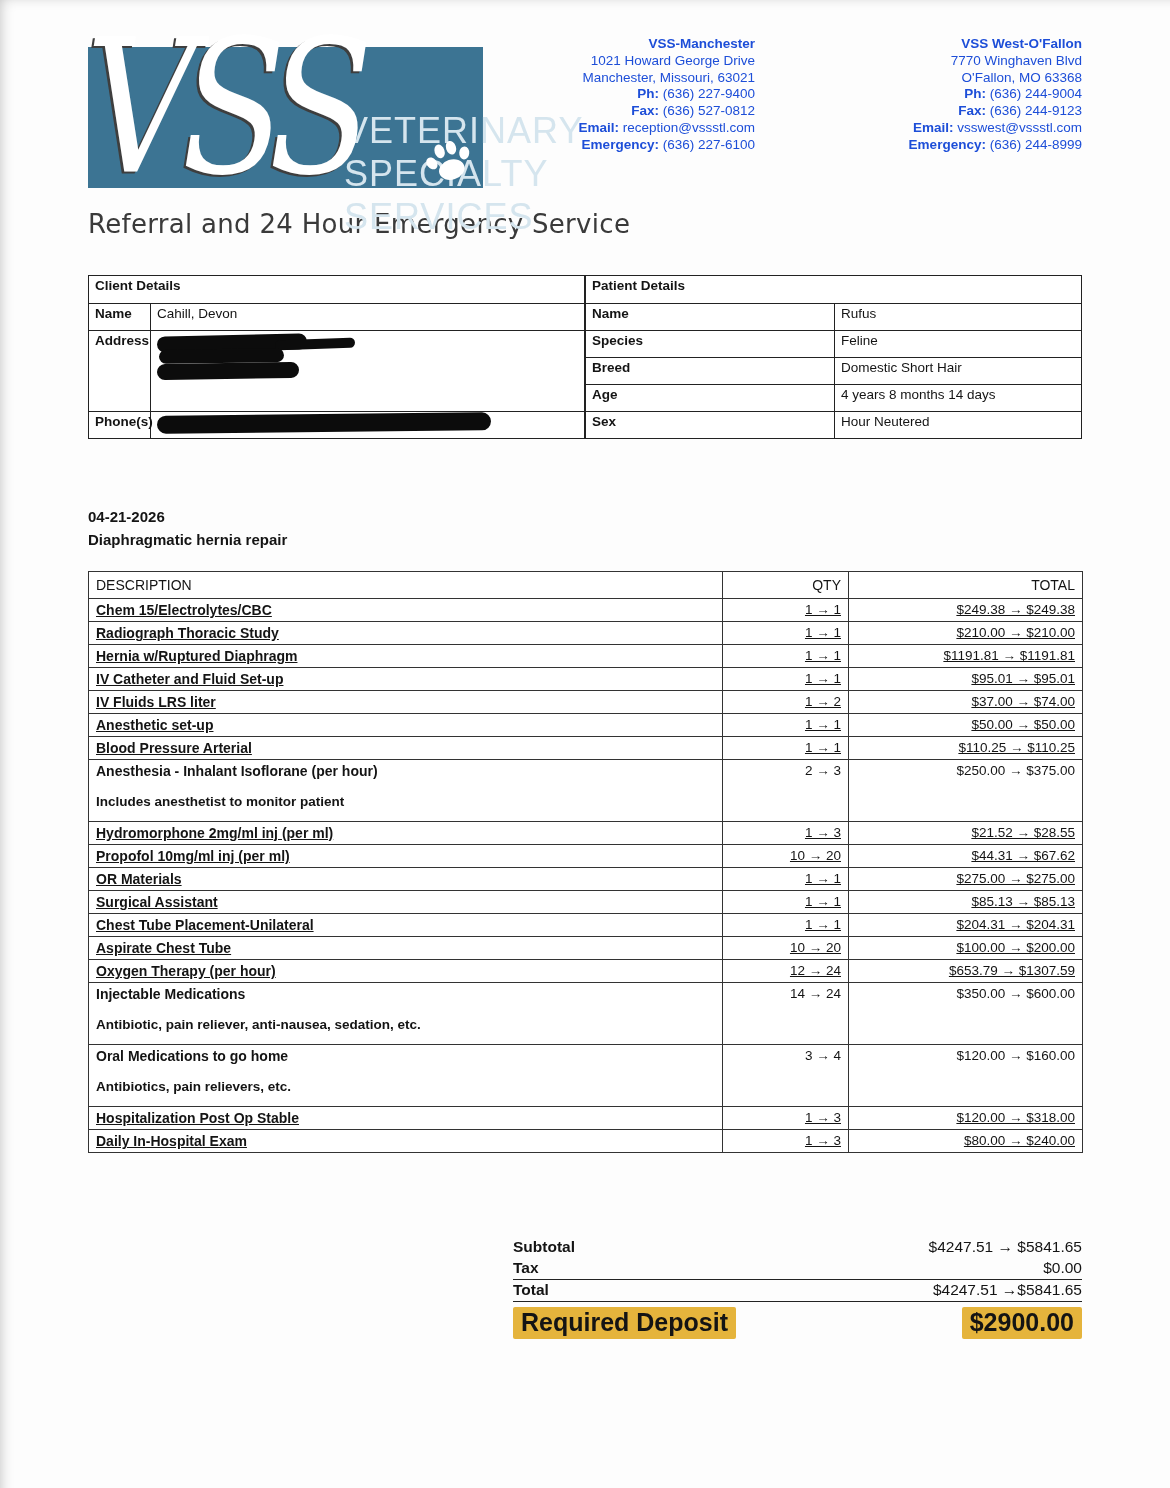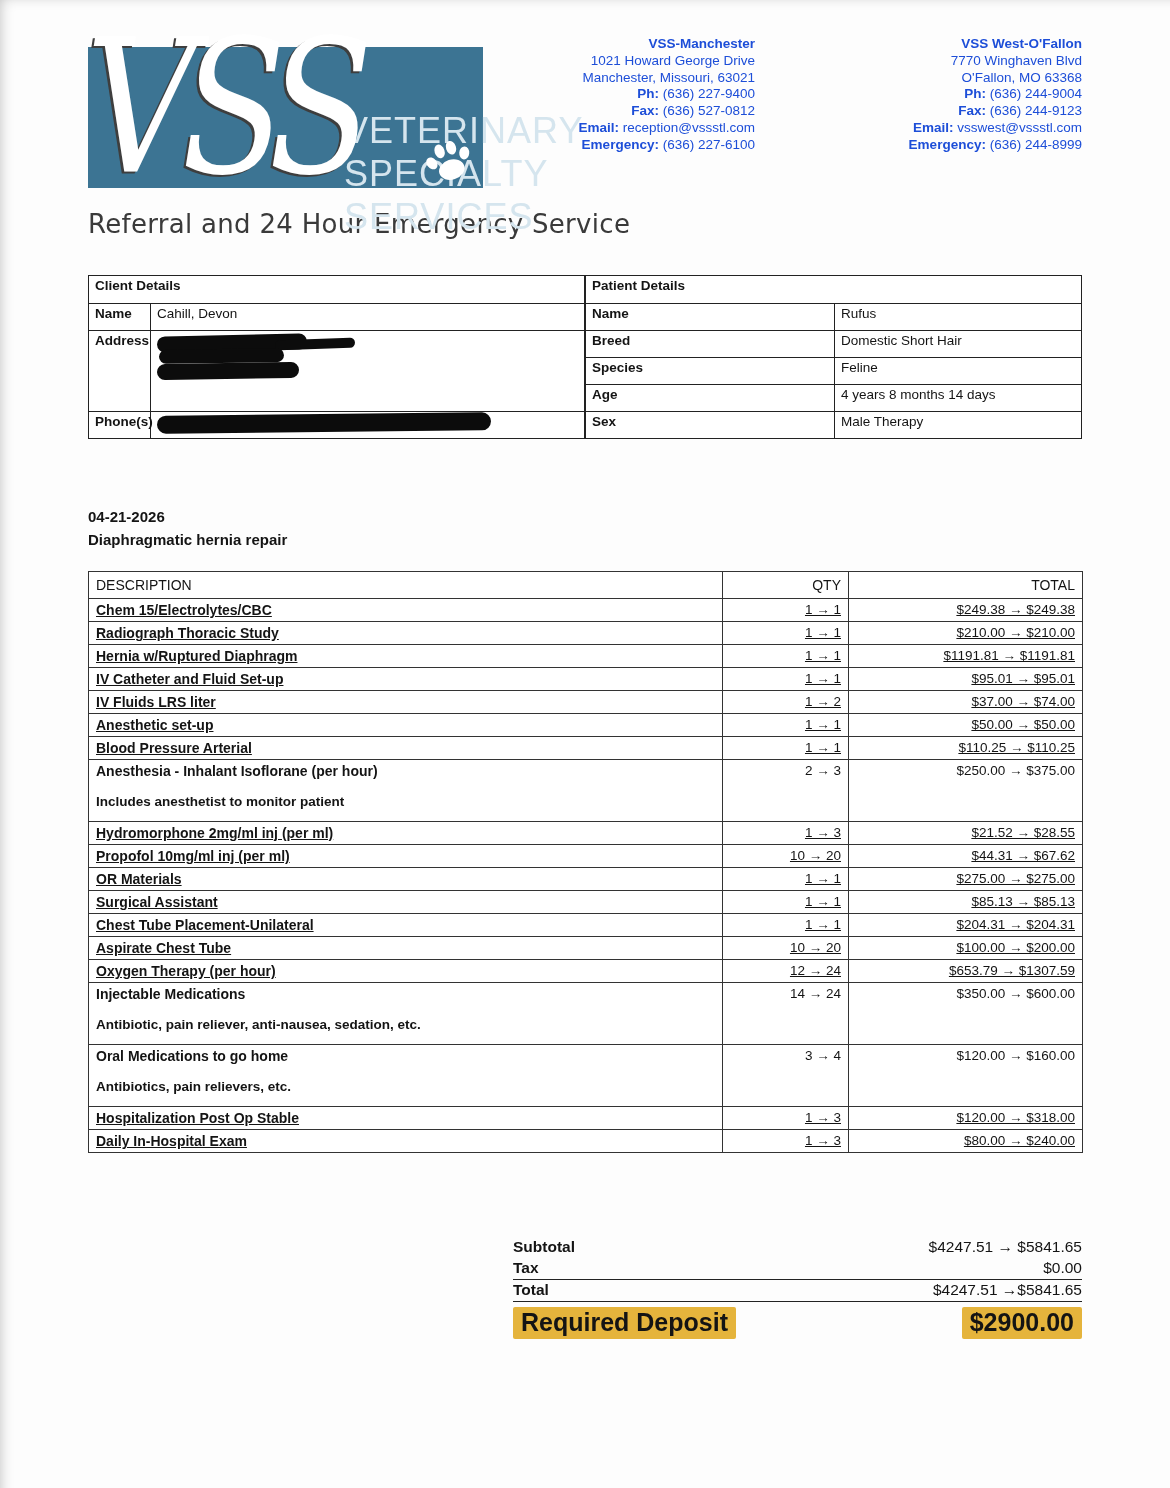--- a/index.html
+++ b/index.html
@@ -164,37 +164,37 @@
             <td colspan="2" class="hdr">Patient Details</td>
           </tr>
       </tbody>
         <tbody>
   <tr style="height:27px">
     <td class="lbl">Name</td>
     <td>Rufus</td>
   </tr>
 
   <tr style="height:27px">
+    <td class="lbl">Species</td>
+    <td>Feline</td>
+  </tr>
+
+  <tr style="height:27px">
     <td class="lbl">Breed</td>
     <td>Domestic Short Hair</td>
-  </tr>
-
-  <tr style="height:27px">
-    <td class="lbl">Species</td>
-    <td>Feline</td>
   </tr>
 
   <tr style="height:27px">
     <td class="lbl">Age</td>
     <td>4 years 8 months 14 days</td>
   </tr>
 
   <tr style="height:27px">
     <td class="lbl">Sex</td>
-    <td>Male Therapy</td>
+    <td>Hour Neutered</td>
   </tr>
 </tbody>
     </table>
   </div>
 
   <div class="est-head">
     <div>04-21-2026</div>
     <div>Diaphragmatic hernia repair</div>
   </div>
 

